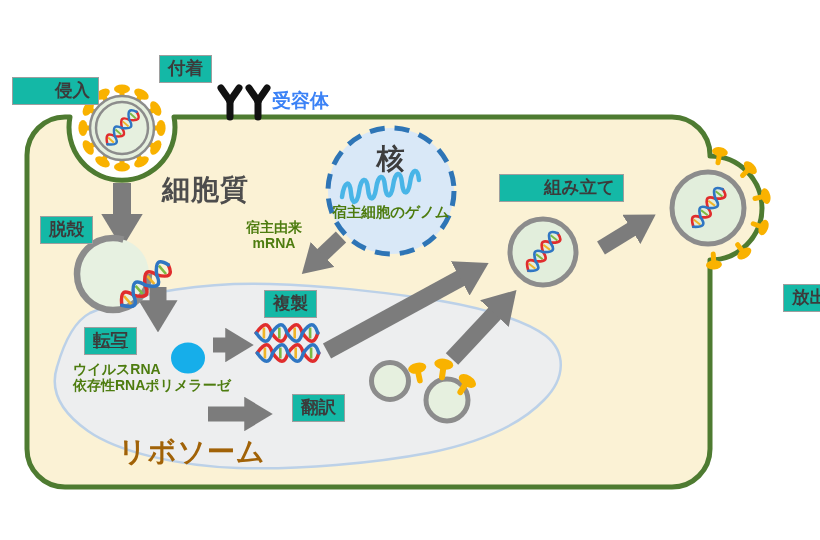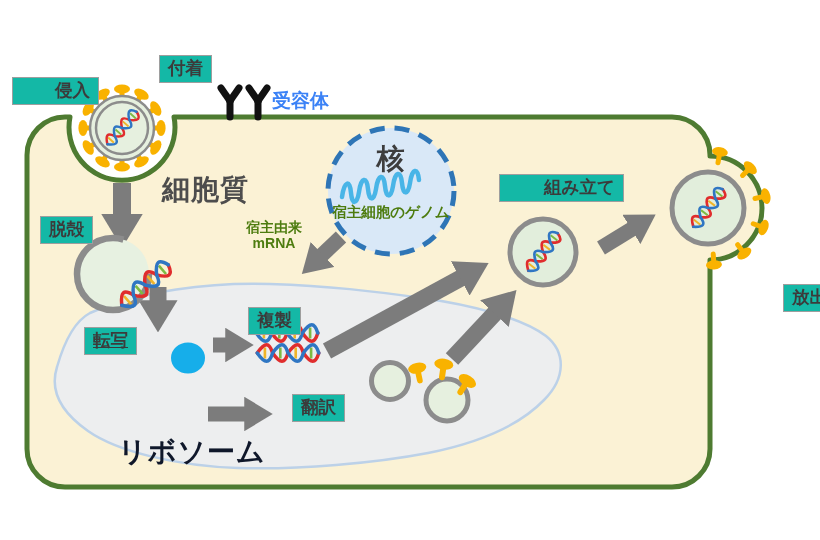--- a/index.html
+++ b/index.html
@@ -152,21 +152,25 @@
 <div class="lbl ctr" style="left:391px;top:203px;font-size:14.5px;">宿主細胞のゲノム</div>
 
 <div class="lbl small ctr" style="left:274px;top:219px;">
   <div>宿主由来</div>
   <div>mRNA</div>
 </div>
 
 <div class="lbl boxlbl" style="left:40px;top:216px;">脱殻</div>
 <div class="lbl boxlbl" style="left:84px;top:327px;text-decoration:underline;">転写</div>
 
+<div class="lbl small" style="left:73px;top:361px;">
+  <div>ウイルスRNA</div>
+  <div>依存性RNAポリメラーゼ</div>
+</div>
 
-<div class="lbl boxlbl" style="left:248px;top:290px;margin-top:17px;">複製</div>
+<div class="lbl boxlbl" style="left:264px;top:290px;">複製</div>
 <div class="lbl boxlbl" style="left:292px;top:394px;">翻訳</div>
-<div class="lbl big" style="left:118px;top:433px;color:#0f172a;">リボソーム</div>
+<div class="lbl big" style="left:118px;top:433px;color:#a16207;">リボソーム</div>
 
 <div class="lbl boxlbl" style="left:499px;top:174px;padding-left:44px;">組み立て</div>
 <div class="lbl boxlbl" style="left:747px;top:284px;margin-left:36px;">放出</div>
 
 </div>
 
 </body></html>

